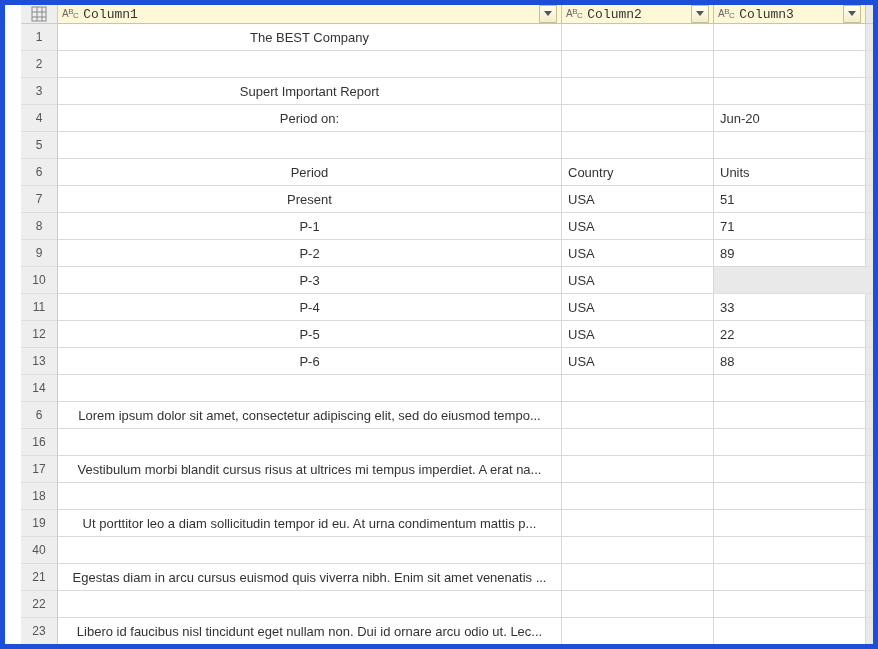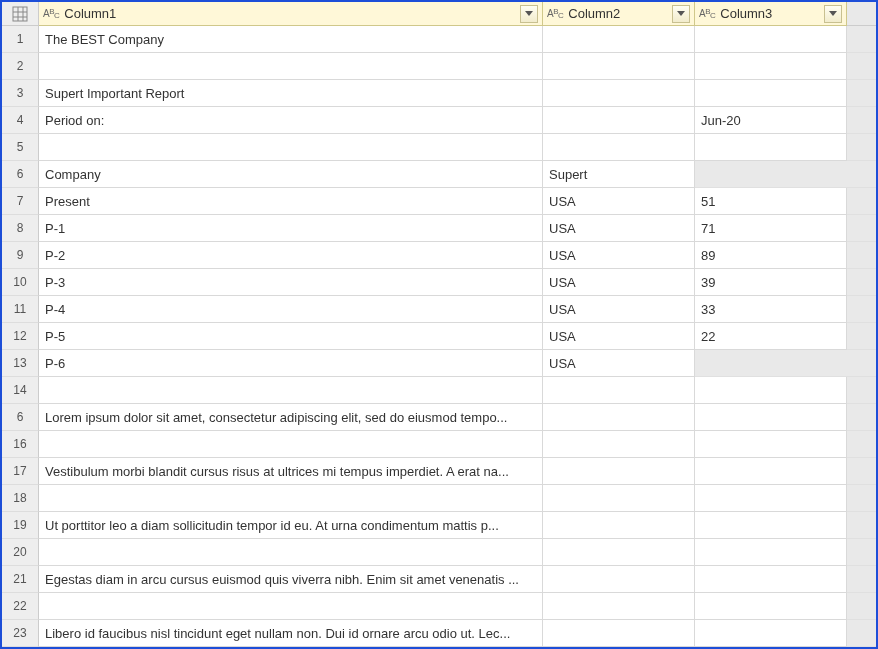--- a/index.html
+++ b/index.html
@@ -6,24 +6,25 @@
   html, body {
     margin: 0; padding: 0;
     font-family: "Segoe UI", Arial, sans-serif;
     font-size: 13px;
     color: #333;
     background: #fff;
   }
   .frame {
     width: 878px;
     height: 649px;
-    border: 2px solid #1d4ed8;
+    border: 5px solid #1d4ed8;
     background: #fff;
     position: relative;
     overflow: hidden;
+    padding-left: 16px;
   }
   .grid {
     display: flex;
     flex-direction: column;
     height: 100%;
   }
   .row {
     display: flex;
     flex-direction: row;
     align-items: stretch;
@@ -88,41 +89,42 @@
   .type-icon {
     font-size: 10px;
     color: #666;
     margin-right: 5px;
     letter-spacing: -0.5px;
     line-height: 1;
     position: relative;
   }
   .type-icon sup { font-size: 8px; vertical-align: top; position: relative; top: -1px;}
   .type-icon sub { font-size: 8px; vertical-align: bottom; position: relative; bottom: -1px;}
-  .col-label { flex: 1 1 auto; }
+  .col-label { flex: 1 1 auto; font-family: Liberation Mono, monospace; }
   .filter-btn {
     flex: 0 0 18px;
     height: 18px;
     border: 1px solid #c8c090;
     background: linear-gradient(#fffef2,#f2eccc);
     display: flex;
     align-items: center;
     justify-content: center;
     margin-left: 4px;
   }
   .filter-btn svg { display:block; }
   .table-icon {
     width:16px;height:16px;
   }
   .truncate {
     display:block;
     overflow:hidden;
     text-overflow:ellipsis;
     white-space:nowrap;
     width:100%;
+    text-align:center;
   }
   .bottom-fill {
     flex: 1 1 auto;
     display:flex;
   }
   .bottom-fill .rownum-fill {
     width:37px;flex:0 0 37px;background:#eeeeee;border-right:1px solid #ccc;
   }
   .bottom-fill .gutter { border-bottom:none; }
 </style>
@@ -214,23 +216,24 @@
           <div class="cell col1">
             <span class="truncate"></span>
           </div>
           <div class="cell col2"></div>
           <div class="cell col3"></div>
           <div class="gutter"></div>
         </div>
         <div class="row">
           <div class="cell rownum">6</div>
           <div class="cell col1">
-            <span class="truncate">Company</span>
-          </div>
-          <div class="cell col3">Supert</div>
+            <span class="truncate">Period</span>
+          </div>
+          <div class="cell col2">Country</div>
+          <div class="cell col3">Units</div>
           <div class="gutter"></div>
         </div>
         <div class="row">
           <div class="cell rownum">7</div>
           <div class="cell col1">
             <span class="truncate">Present</span>
           </div>
           <div class="cell col2">USA</div>
           <div class="cell col3">51</div>
           <div class="gutter"></div>
@@ -252,21 +255,20 @@
           <div class="cell col2">USA</div>
           <div class="cell col3">89</div>
           <div class="gutter"></div>
         </div>
         <div class="row">
           <div class="cell rownum">10</div>
           <div class="cell col1">
             <span class="truncate">P-3</span>
           </div>
           <div class="cell col2">USA</div>
-          <div class="cell col3">39</div>
           <div class="gutter"></div>
         </div>
         <div class="row">
           <div class="cell rownum">11</div>
           <div class="cell col1">
             <span class="truncate">P-4</span>
           </div>
           <div class="cell col2">USA</div>
           <div class="cell col3">33</div>
           <div class="gutter"></div>
@@ -279,20 +281,21 @@
           <div class="cell col2">USA</div>
           <div class="cell col3">22</div>
           <div class="gutter"></div>
         </div>
         <div class="row">
           <div class="cell rownum">13</div>
           <div class="cell col1">
             <span class="truncate">P-6</span>
           </div>
           <div class="cell col2">USA</div>
+          <div class="cell col3">88</div>
           <div class="gutter"></div>
         </div>
         <div class="row">
           <div class="cell rownum">14</div>
           <div class="cell col1">
             <span class="truncate"></span>
           </div>
           <div class="cell col2"></div>
           <div class="cell col3"></div>
           <div class="gutter"></div>
@@ -336,21 +339,21 @@
         <div class="row">
           <div class="cell rownum">19</div>
           <div class="cell col1">
             <span class="truncate">Ut porttitor leo a diam sollicitudin tempor id eu. At urna condimentum mattis p...</span>
           </div>
           <div class="cell col2"></div>
           <div class="cell col3"></div>
           <div class="gutter"></div>
         </div>
         <div class="row">
-          <div class="cell rownum">20</div>
+          <div class="cell rownum">40</div>
           <div class="cell col1">
             <span class="truncate"></span>
           </div>
           <div class="cell col2"></div>
           <div class="cell col3"></div>
           <div class="gutter"></div>
         </div>
         <div class="row">
           <div class="cell rownum">21</div>
           <div class="cell col1">

